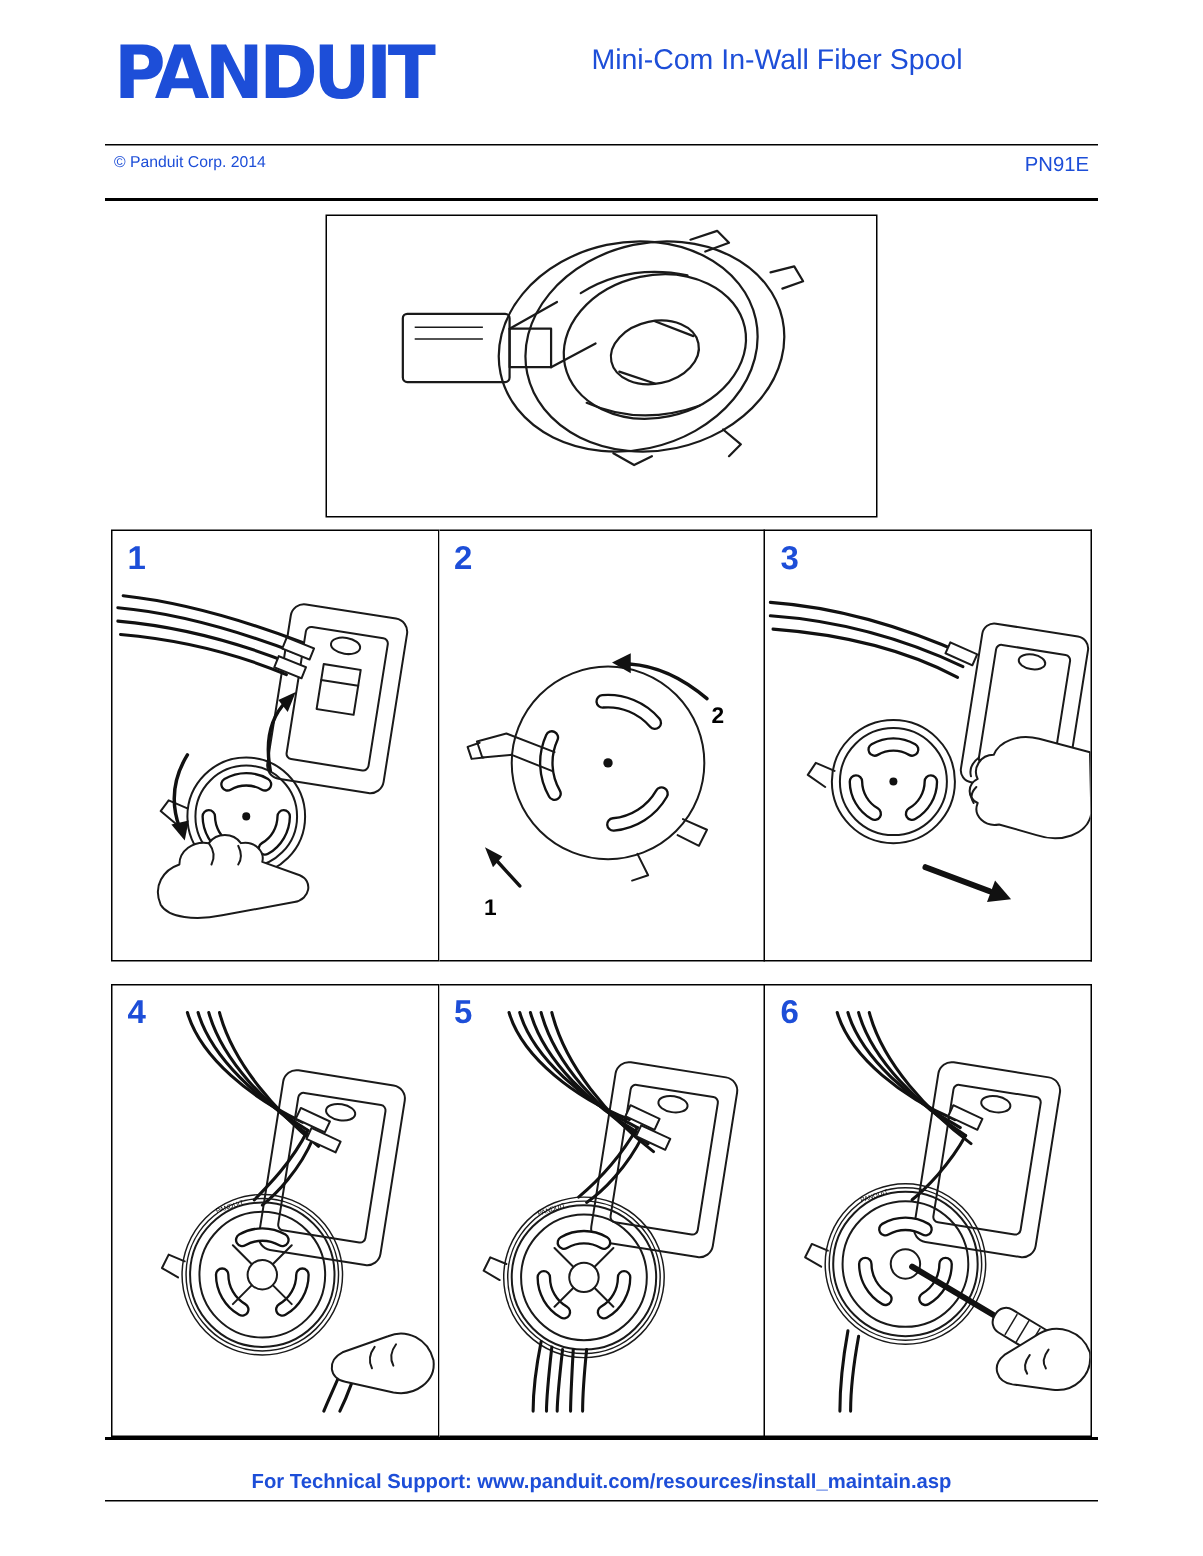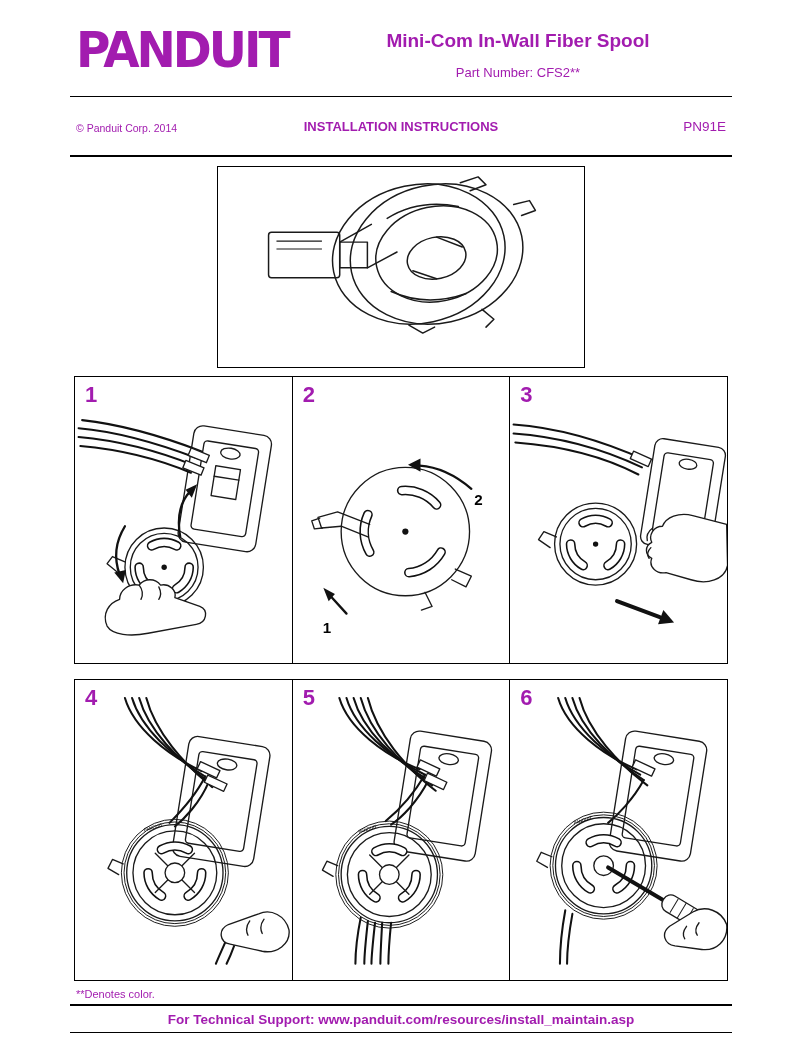--- a/index.html
+++ b/index.html
@@ -1,36 +1,36 @@
 <!DOCTYPE html>
 <html><head>
 <meta charset="utf-8">
 <style>
   html,body { margin:0; padding:0; background:#ffffff; }
   .page {
     position:relative; width:722px; height:1037px; margin:0 auto;
-    background:#fff; color:#a21caf; overflow:hidden;
+    background:#fff; color:#1d4ed8; overflow:hidden;
     font-family:"Liberation Sans", sans-serif;
   }
   
   .hdr { position:relative; height:96px; }
   .logo {
     position:absolute; left:36px; top:26px;
     font-family:"DejaVu Sans", sans-serif;
     font-weight:bold; font-size:47px; letter-spacing:-3px;
     transform:scaleY(1.04); line-height:1;
   }
   .titleblock { position:absolute; left:248px; right:14px; top:30px; text-align:center; }
-  .doc-title { font-size:19px; font-weight:bold; }
+  .doc-title { font-size:19px; font-weight:normal; }
   .part-number { font-size:13px; margin-top:13px; }
   .rule { background:#000; height:1px; margin:0 30px; }
   .rule.thick { height:2px; }
   .meta {
-    display:flex; align-items:flex-end; justify-content:space-between;
-    margin:17px 32px; padding:5px 4px 4px;
+    display:flex; align-items:flex-start; justify-content:space-between;
+    margin:0 32px; padding:5px 4px 15px;
   }
   .meta .copy { font-size:10.5px; width:180px; }
   .meta .inst { font-size:13px; font-weight:bold; text-align:center; flex:1; }
   .meta .code { font-size:13.5px; font-weight:normal; width:180px; text-align:right; }
   
   .product-box {
     width:366px; height:200px; border:1px solid #000;
     margin:9px auto 8px; position:relative;
   }
   .product-box svg { position:absolute; left:0; top:0; width:100%; height:170px; }
@@ -58,41 +58,39 @@
   .wire { fill:none; stroke:#111; stroke-width:2.3; stroke-linecap:round; }
   .slot { fill:none; stroke:#111; stroke-width:11; stroke-linecap:round; }
   .slotw{ fill:none; stroke:#fff; stroke-width:7.5; stroke-linecap:round; }
   .arr  { fill:none; stroke:#111; stroke-width:2.6; stroke-linecap:round; }
   .arr2 { fill:none; stroke:#111; stroke-width:4.5; stroke-linecap:round; }
   .arrh { fill:#111; stroke:none; }
   .svgnum { font-family:"Liberation Sans", sans-serif; font-size:17px; font-weight:bold; fill:#000; }
   .mark { font-family:"Liberation Sans", sans-serif; font-size:5px; fill:#000; }
   
   .denotes { margin:7px 36px 4px; font-size:11px; }
-  .support { text-align:center; font-size:13.5px; font-weight:bold; padding:6px 0 5px; }
+  .support { text-align:center; font-size:13.5px; font-weight:bold; padding:20px 0 5px; }
   .pagenum { text-align:center; font-size:10px; padding-top:6px;margin-top:36px; }
 </style>
 </head>
 <body>
 
 <div class="page">
 
   <div class="hdr">
     <div class="logo">PANDUIT</div>
     <div class="titleblock">
       <div class="doc-title">Mini-Com In-Wall Fiber Spool</div>
-      <div class="part-number">Part Number: CFS2**</div>
     </div>
   </div>
 
   <div class="rule"></div>
 
   <div class="meta">
     <div class="copy">© Panduit Corp. 2014</div>
-    <div class="inst">INSTALLATION INSTRUCTIONS</div>
     <div class="code">PN91E</div>
   </div>
 
   <div class="rule thick"></div>
 
   <div class="product-box">
     <svg viewBox="0 0 360 172">
       <g>
         <ellipse class="ln" cx="198" cy="88" rx="88" ry="70" transform="rotate(-12 198 88)"></ellipse>
         <ellipse class="ln" cx="216" cy="88" rx="88" ry="70" transform="rotate(-12 216 88)"></ellipse>
@@ -385,19 +383,18 @@
           </g>
           <g>
             <path class="lnf" d="M243,256 c-6,-16 -24,-22 -38,-14 l-26,16 c-10,8 -6,20 6,22 l30,4 c16,2 30,-10 28,-28 z"></path>
             <path class="ln" d="M198,258 q-6,8 -2,14 M212,254 q-6,8 -2,14"></path>
           </g>
         </svg>
       </div>
     </div>
   </div>
 
-  <div class="denotes">**Denotes color.</div>
   <div class="rule" style="height:1.5px"></div>
   <div class="support">For Technical Support: www.panduit.com/resources/install_maintain.asp</div>
   <div class="rule" style="height:1.5px"></div>
   <div class="pagenum">Page 1 of 2</div>
 
 </div>
 
 </body></html>

